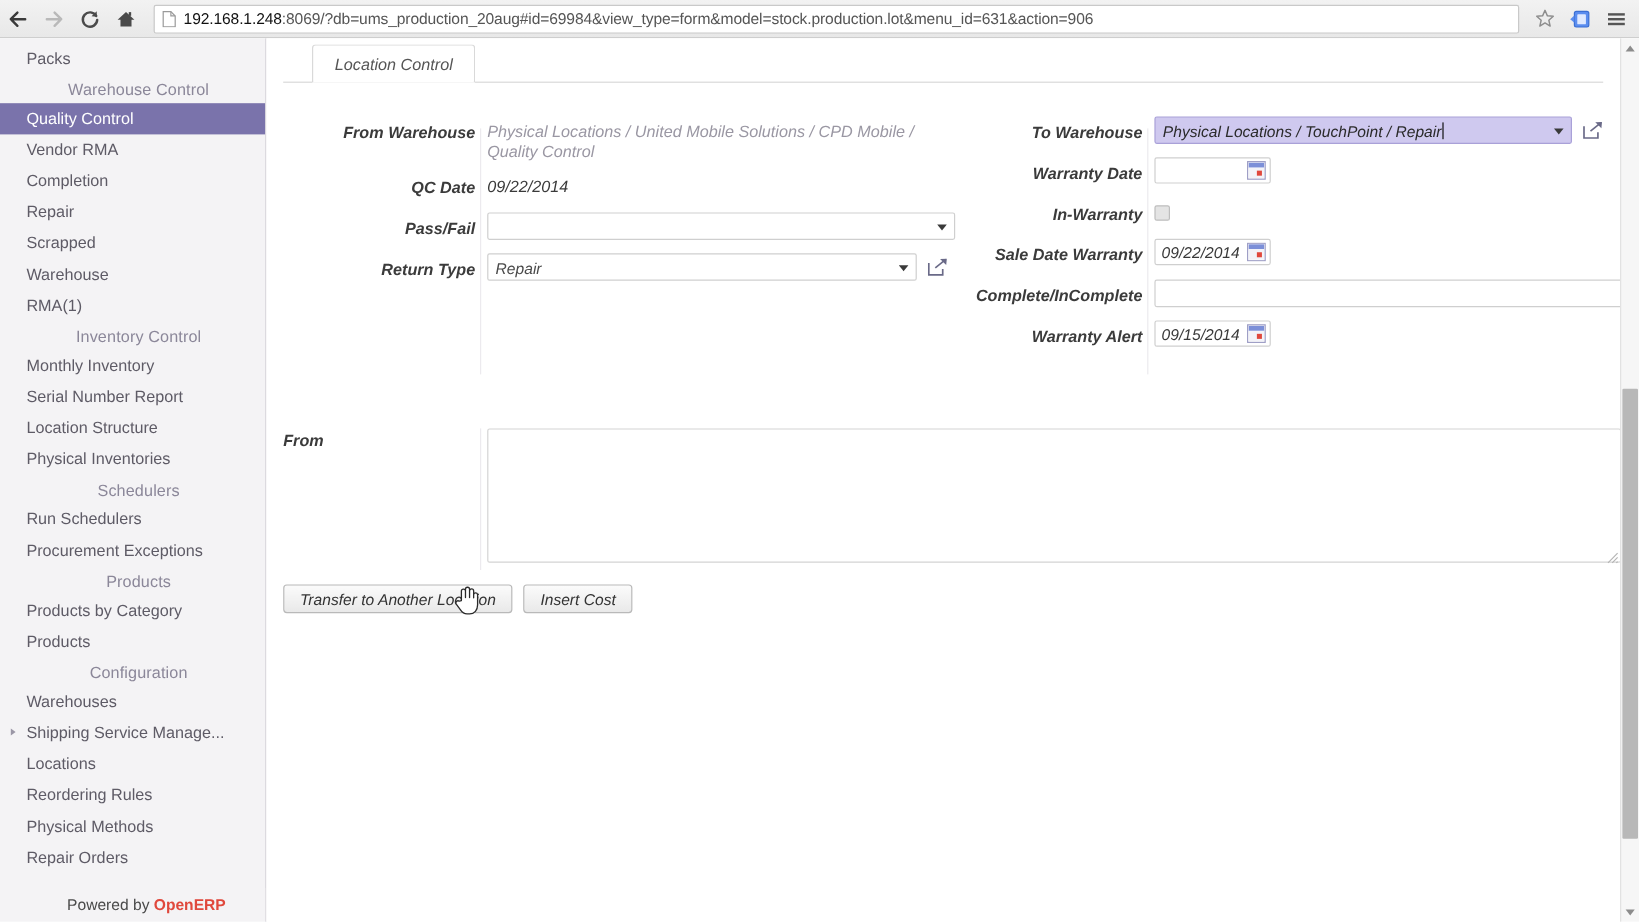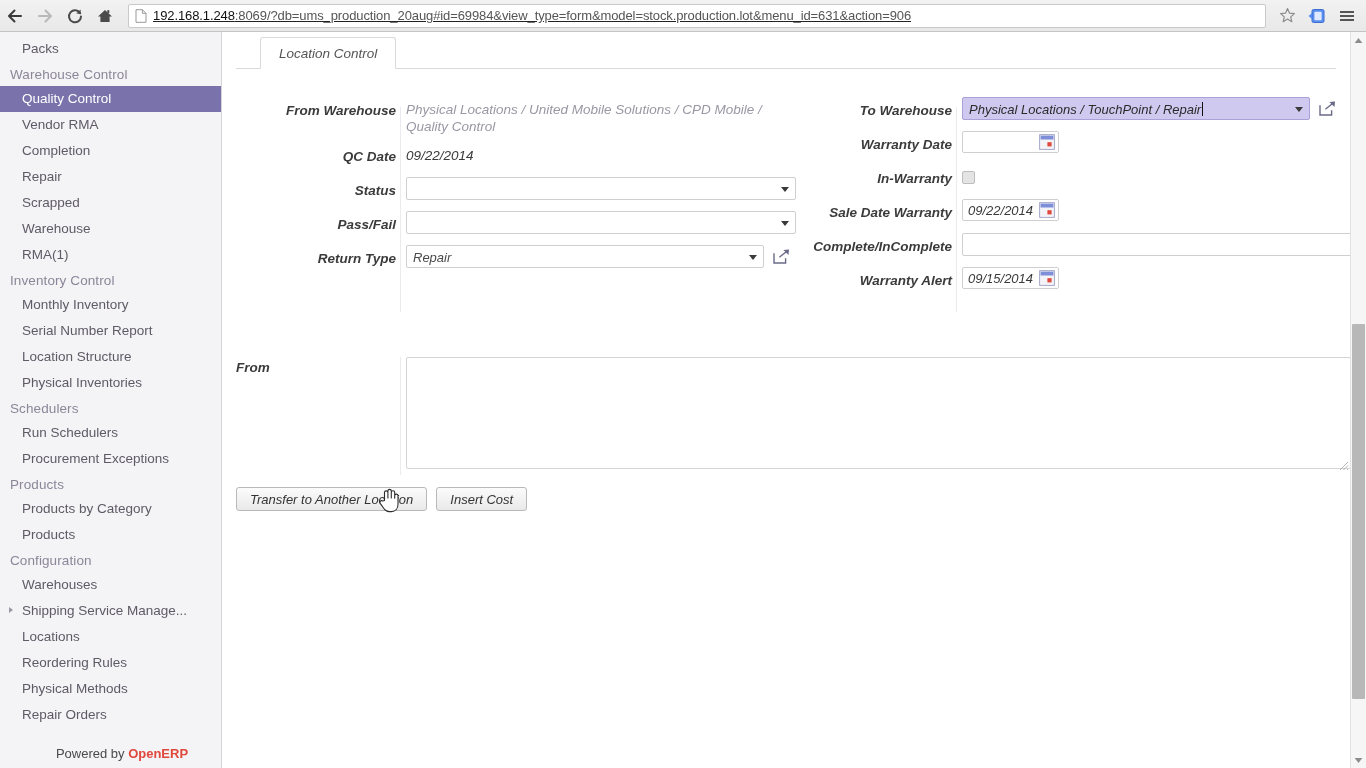--- a/index.html
+++ b/index.html
@@ -37,21 +37,20 @@
     padding: 0 6px;
     overflow: hidden;
   }
   #url-doc-icon { flex: 0 0 auto; margin-right: 6px; display:flex; }
   #url-text {
     font-size: 13px;
     color: #222;
     white-space: nowrap;
     overflow: hidden;
     letter-spacing: -0.1px;
-    text-decoration: underline;
   }
   #url-text .host { color: #111; }
   #url-text .rest { color: #555; }
   .chrome-right { display: flex; align-items: center; flex: 0 0 auto; padding-right: 4px; }
   .chrome-icon {
     width: 30px; height: 28px;
     display: flex; align-items: center; justify-content: center;
     cursor: pointer;
   }
 
@@ -71,20 +70,21 @@
     border-right: 1px solid #d6d4da;
     overflow: hidden;
     padding-top: 4px;
   }
   .sec-head {
     font-size: 13.5px;
     color: #8b8799;
     padding: 5px 0 4px 10px;
     font-weight: normal;
     letter-spacing: 0.1px;
+    text-align: center;
   }
   .sb-item {
     font-size: 13.5px;
     color: #5e5b66;
     padding: 4px 0 4px 22px;
     cursor: pointer;
     white-space: nowrap;
     line-height: 18px;
     position: relative;
   }
@@ -525,31 +525,20 @@
         <div class="frow">
           <div class="flabel">From Warehouse</div>
           <div class="fval readonly-muted">Physical Locations / United Mobile Solutions / CPD Mobile / Quality Control</div>
         </div>
 
         <div class="frow">
           <div class="flabel">QC Date</div>
           <div class="fval plain">09/22/2014</div>
         </div>
 
-        <div class="frow">
-          <div class="flabel">Status</div>
-          <div class="fval" style="padding-top:0;">
-            <div class="fieldwrap">
-              <div class="sel w-full">
-                <span></span>
-                <span class="arrow"></span>
-              </div>
-            </div>
-          </div>
-        </div>
 
         <div class="frow">
           <div class="flabel">Pass/Fail</div>
           <div class="fval" style="padding-top:0;">
             <div class="fieldwrap">
               <div class="sel w-full">
                 <span></span>
                 <span class="arrow"></span>
               </div>
             </div>

